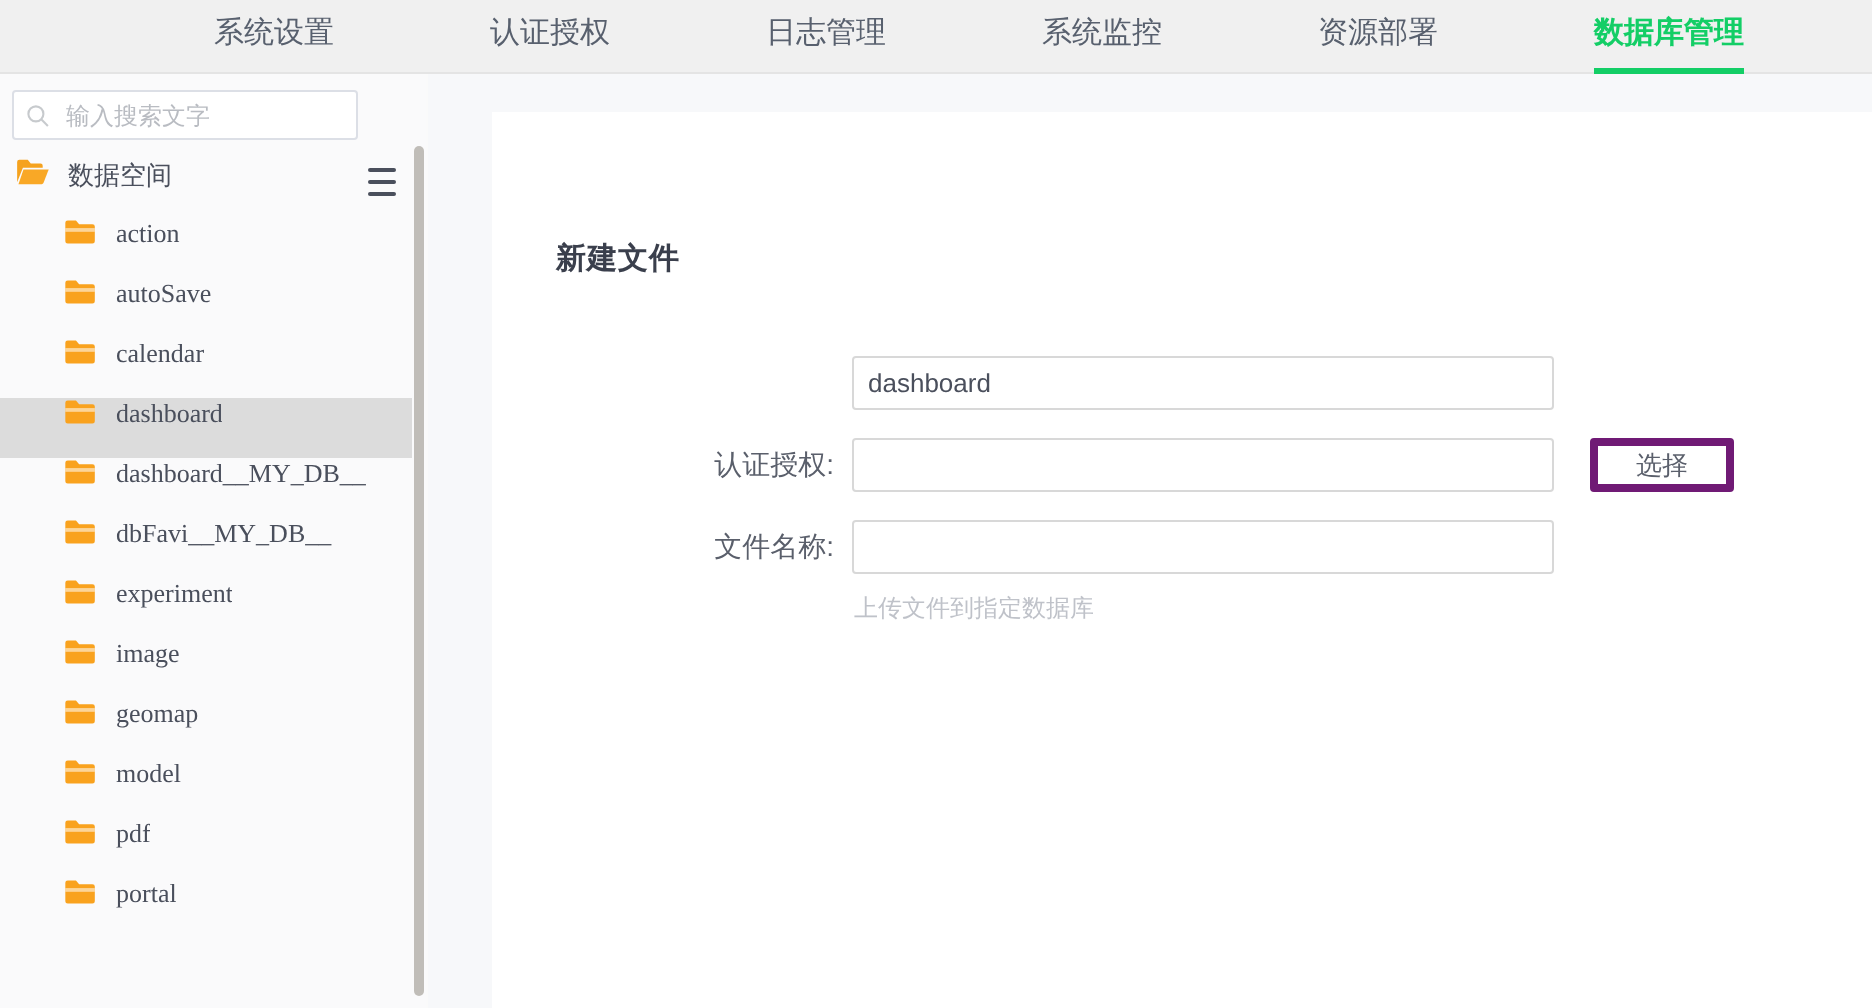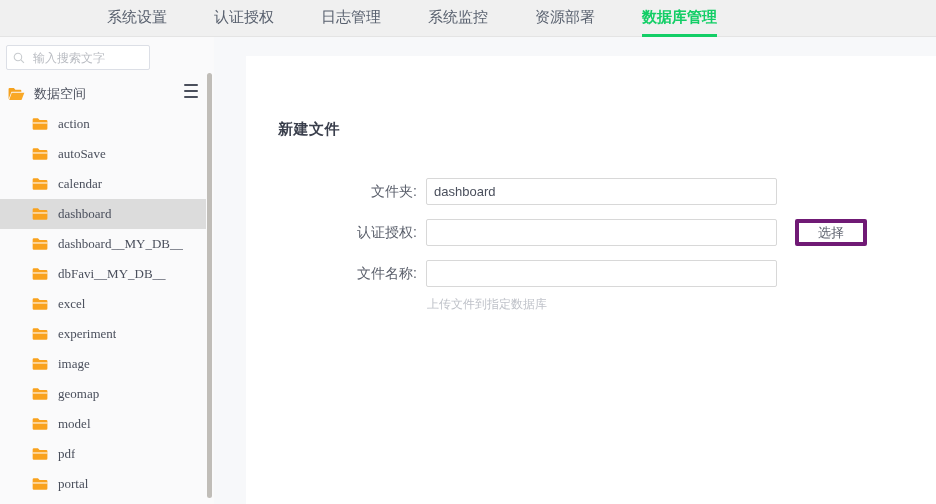--- a/index.html
+++ b/index.html
@@ -11,21 +11,21 @@
     background: #ffffff;
   }
   #app { position: relative; width: 936px; height: 504px; background: #fafafa; }
 
   
   .navbar {
     position: absolute; left: 0; top: 0; width: 936px; height: 37px;
     background: #f0f0f0;
     border-bottom: 1px solid #e4e4e4;
   }
-  .nav-items { display: flex; align-items: flex-start; height: 37px; padding-left: 107px; }
+  .nav-items { display: flex; align-items: flex-start; height: 37px; padding-left: 107px; gap: 31px; }
   .nav-item {
     position: relative;
     font-size: 15px;
     color: #58606e;
     height: 37px;
     line-height: 34px;
     margin-right: 47px;
     white-space: nowrap;
     cursor: pointer;
   }
@@ -40,21 +40,21 @@
   .sidebar {
     position: absolute; left: 0; top: 37px; width: 213px; height: 467px;
     background: #fafafb;
     border-right: 1px solid #e9e9e9;
     overflow: hidden;
   }
   .search-row {
     position: absolute; left: 0; top: 0; width: 213px; height: 34px;
   }
   .search-box {
-    position: absolute; left: 6px; top: 8px; width: 144px; height: 25px;
+    position: absolute; left: 6px; top: 8px; width: 173px; height: 25px;
     border: 1px solid #dcdfe6; border-radius: 2px; background: #ffffff;
     display: flex; align-items: center; padding: 0 6px;
   }
   .search-icon { width: 12px; height: 12px; flex: 0 0 12px; margin-right: 6px; opacity: .55; }
   .search-input {
     border: 0; outline: none; background: transparent;
     font-size: 12px; color: #606266; width: 136px;
     font-family: "Liberation Sans", "DejaVu Sans", sans-serif;
   }
   .search-input::placeholder { color: #b9bcc2; }
@@ -66,21 +66,21 @@
   .menu-icon i { display: block; height: 2px; background: #4a4f5c; border-radius: 1px; }
   .menu-icon i:nth-child(1) { width: 14px; }
   .menu-icon i:nth-child(2) { width: 14px; }
   .menu-icon i:nth-child(3) { width: 14px; }
 
   .tree {
     position: absolute; left: 0; top: 42px; width: 206px; height: 425px;
     overflow: hidden;
   }
   .tree-node {
-    display: flex; align-items: center;
+    display: flex; 
     height: 30px;
     font-size: 13px; color: #4a4f5c;
     cursor: pointer;
     padding-left: 8px;
   }
   .tree-node.child { padding-left: 32px; font-family: Liberation Serif, serif; }
   .tree-node.selected { background: #dcdcdc; }
   .folder-icon { width: 17px; height: 14px; flex: 0 0 17px; margin-right: 9px; }
   .node-label { white-space: nowrap; overflow: hidden; }
 
@@ -218,27 +218,20 @@
             <path d="M0.6 2.6 A1.3 1.3 0 0 1 1.9 1.3 H6.3 L8 3.3 H15.1 A1.3 1.3 0 0 1 16.4 4.6 V12.4 A1.3 1.3 0 0 1 15.1 13.7 H1.9 A1.3 1.3 0 0 1 0.6 12.4 Z" fill="#f9a21e"></path>
             <rect x="0.6" y="5.4" width="15.8" height="2" fill="#ffffff" opacity=".55"></rect>
           </svg>
         <span class="node-label">dbFavi__MY_DB__</span>
       </div>
       <div class="tree-node child">
         <svg class="folder-icon" viewBox="0 0 18 15">
             <path d="M0.6 2.6 A1.3 1.3 0 0 1 1.9 1.3 H6.3 L8 3.3 H15.1 A1.3 1.3 0 0 1 16.4 4.6 V12.4 A1.3 1.3 0 0 1 15.1 13.7 H1.9 A1.3 1.3 0 0 1 0.6 12.4 Z" fill="#f9a21e"></path>
             <rect x="0.6" y="5.4" width="15.8" height="2" fill="#ffffff" opacity=".55"></rect>
           </svg>
-        <span class="node-label">excel</span>
-      </div>
-      <div class="tree-node child">
-        <svg class="folder-icon" viewBox="0 0 18 15">
-            <path d="M0.6 2.6 A1.3 1.3 0 0 1 1.9 1.3 H6.3 L8 3.3 H15.1 A1.3 1.3 0 0 1 16.4 4.6 V12.4 A1.3 1.3 0 0 1 15.1 13.7 H1.9 A1.3 1.3 0 0 1 0.6 12.4 Z" fill="#f9a21e"></path>
-            <rect x="0.6" y="5.4" width="15.8" height="2" fill="#ffffff" opacity=".55"></rect>
-          </svg>
         <span class="node-label">experiment</span>
       </div>
       <div class="tree-node child">
         <svg class="folder-icon" viewBox="0 0 18 15">
             <path d="M0.6 2.6 A1.3 1.3 0 0 1 1.9 1.3 H6.3 L8 3.3 H15.1 A1.3 1.3 0 0 1 16.4 4.6 V12.4 A1.3 1.3 0 0 1 15.1 13.7 H1.9 A1.3 1.3 0 0 1 0.6 12.4 Z" fill="#f9a21e"></path>
             <rect x="0.6" y="5.4" width="15.8" height="2" fill="#ffffff" opacity=".55"></rect>
           </svg>
         <span class="node-label">image</span>
       </div>
       <div class="tree-node child">
@@ -274,21 +267,20 @@
 
   <div class="sb-track">
     <div class="sb-thumb" style="left:1px; top:36px;"></div>
   </div>
 
   <div class="main">
     <div class="card">
       <div class="card-title">新建文件</div>
 
       <div class="form-row" style="top:122px;">
-        <div class="form-label">文件夹:</div>
         <input class="form-input" type="text" value="dashboard" style="">
       </div>
 
       <div class="form-row" style="top:163px;">
         <div class="form-label">认证授权:</div>
         <input class="form-input" type="text" value="" style="">
         <button class="form-btn">选择</button>
       </div>
 
       <div class="form-row" style="top:204px;">

